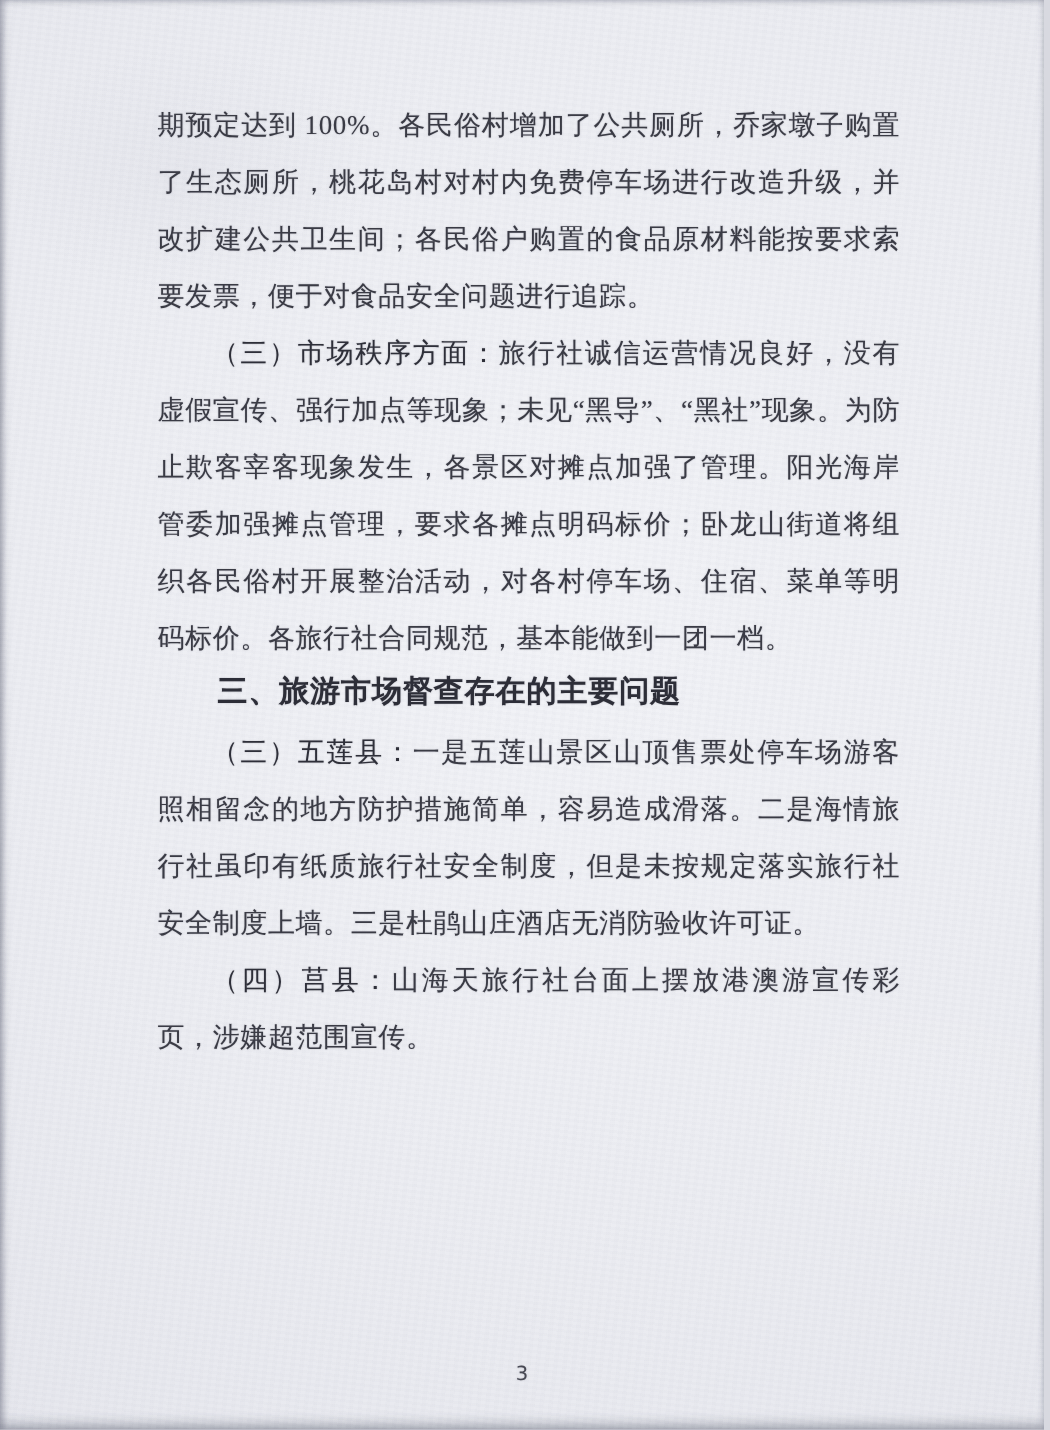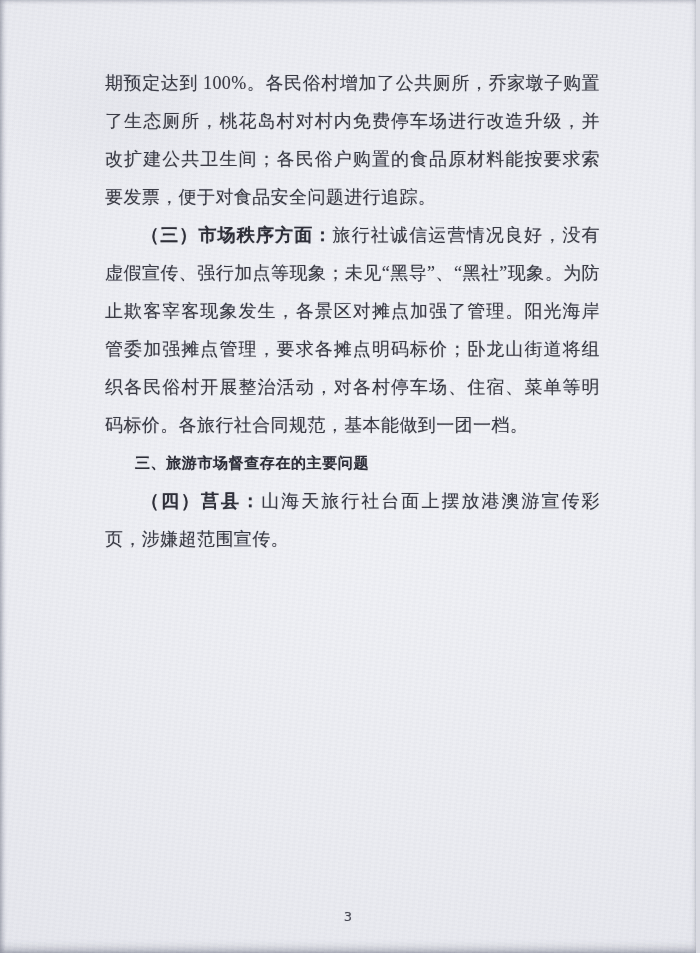--- a/index.html
+++ b/index.html
@@ -49,29 +49,29 @@
     text-shadow: 0 0 1px rgba(58,59,70,0.38);
   }
   .para {
     margin: 0;
     text-indent: 2em;
   }
   .para.cont {
     text-indent: 0;
   }
   .lead {
-    font-weight: bold;
+    font-weight: normal;
     color: #2e2f39;
   }
   .heading {
     margin: 0;
     text-indent: 2em;
-    font-family: Liberation Serif, serif;
+    font-family: Liberation Mono, monospace;
     font-weight: bold;
-    font-size: 15px;
+    font-size: 20px;
     line-height: 38px;
     letter-spacing: 0.6px;
     color: #2d2e38;
     text-align: left;
   }
   .pageno {
     position: absolute;
     left: 0;
     right: 0;
     bottom: 29px;
@@ -91,19 +91,20 @@
   <main class="doc">
 
     <p class="para cont">期预定达到 100%。各民俗村增加了公共厕所，乔家墩子购置了生态厕所，桃花岛村对村内免费停车场进行改造升级，并改扩建公共卫生间；各民俗户购置的食品原材料能按要求索要发票，便于对食品安全问题进行追踪。</p>
 
     <p class="para"><span class="lead">（三）市场秩序方面：</span><span class="ptext">旅行社诚信运营情况良好，没有虚假宣传、强行加点等现象；未见“黑导”、“黑社”现象。为防止欺客宰客现象发生，各景区对摊点加强了管理。阳光海岸管委加强摊点管理，要求各摊点明码标价；卧龙山街道将组织各民俗村开展整治活动，对各村停车场、住宿、菜单等明码标价。各旅行社合同规范，基本能做到一团一档。</span></p>
 
     <h2 class="heading">三、旅游市场督查存在的主要问题</h2>
 
 
 
+    <p class="para"><span class="lead">（三）五莲县：</span><span class="ptext">一是五莲山景区山顶售票处停车场游客照相留念的地方防护措施简单，容易造成滑落。二是海情旅行社虽印有纸质旅行社安全制度，但是未按规定落实旅行社安全制度上墙。三是杜鹃山庄酒店无消防验收许可证。</span></p>
 
     <p class="para"><span class="lead">（四）莒县：</span><span class="ptext">山海天旅行社台面上摆放港澳游宣传彩页，涉嫌超范围宣传。</span></p>
 
   </main>
 
   <footer class="pageno">3</footer>
 </div>
 
 </body></html>

